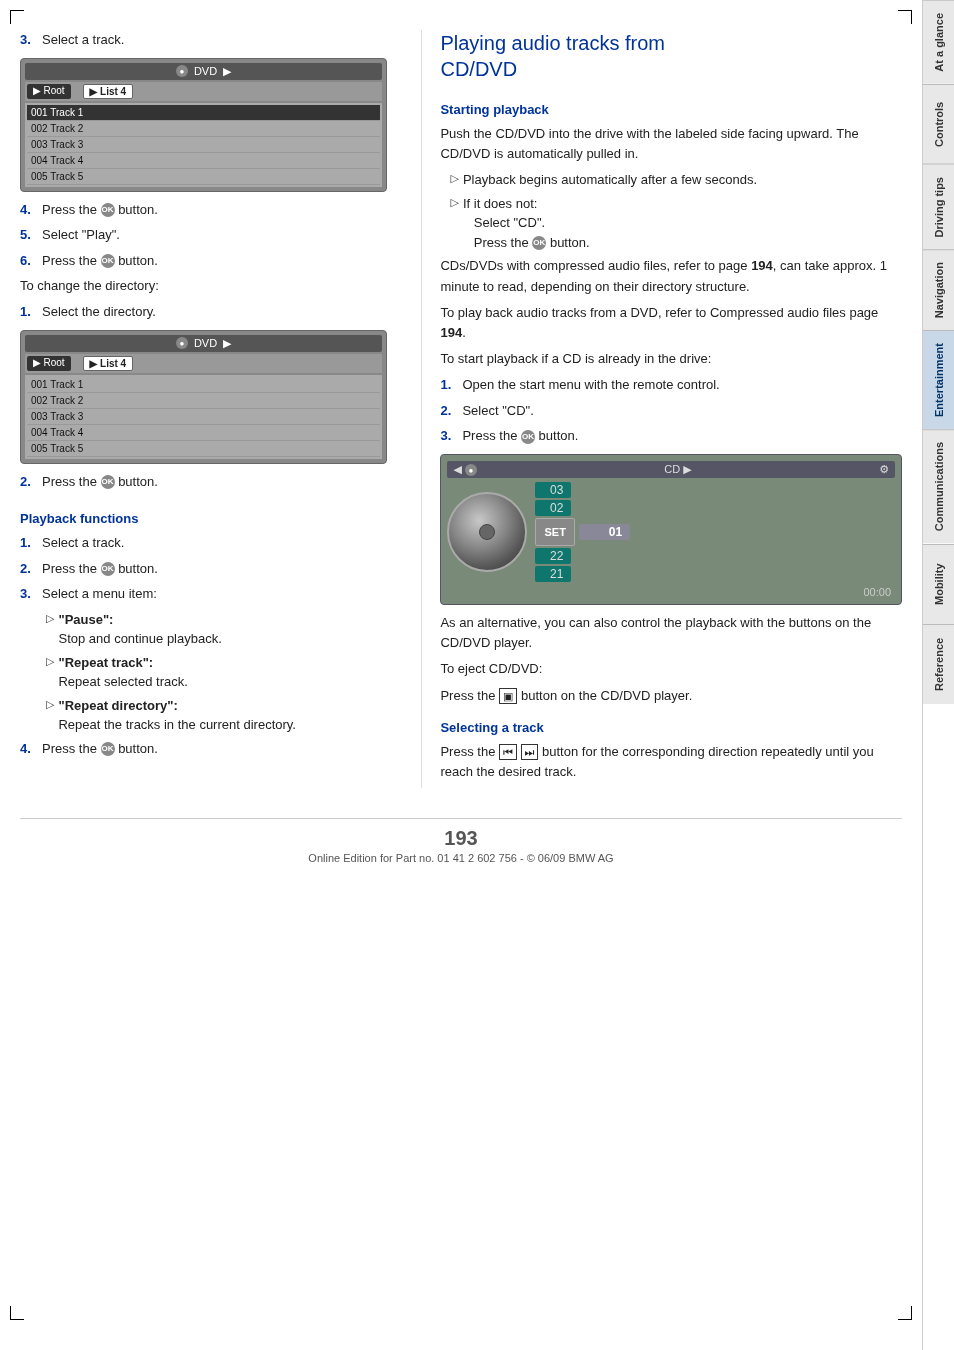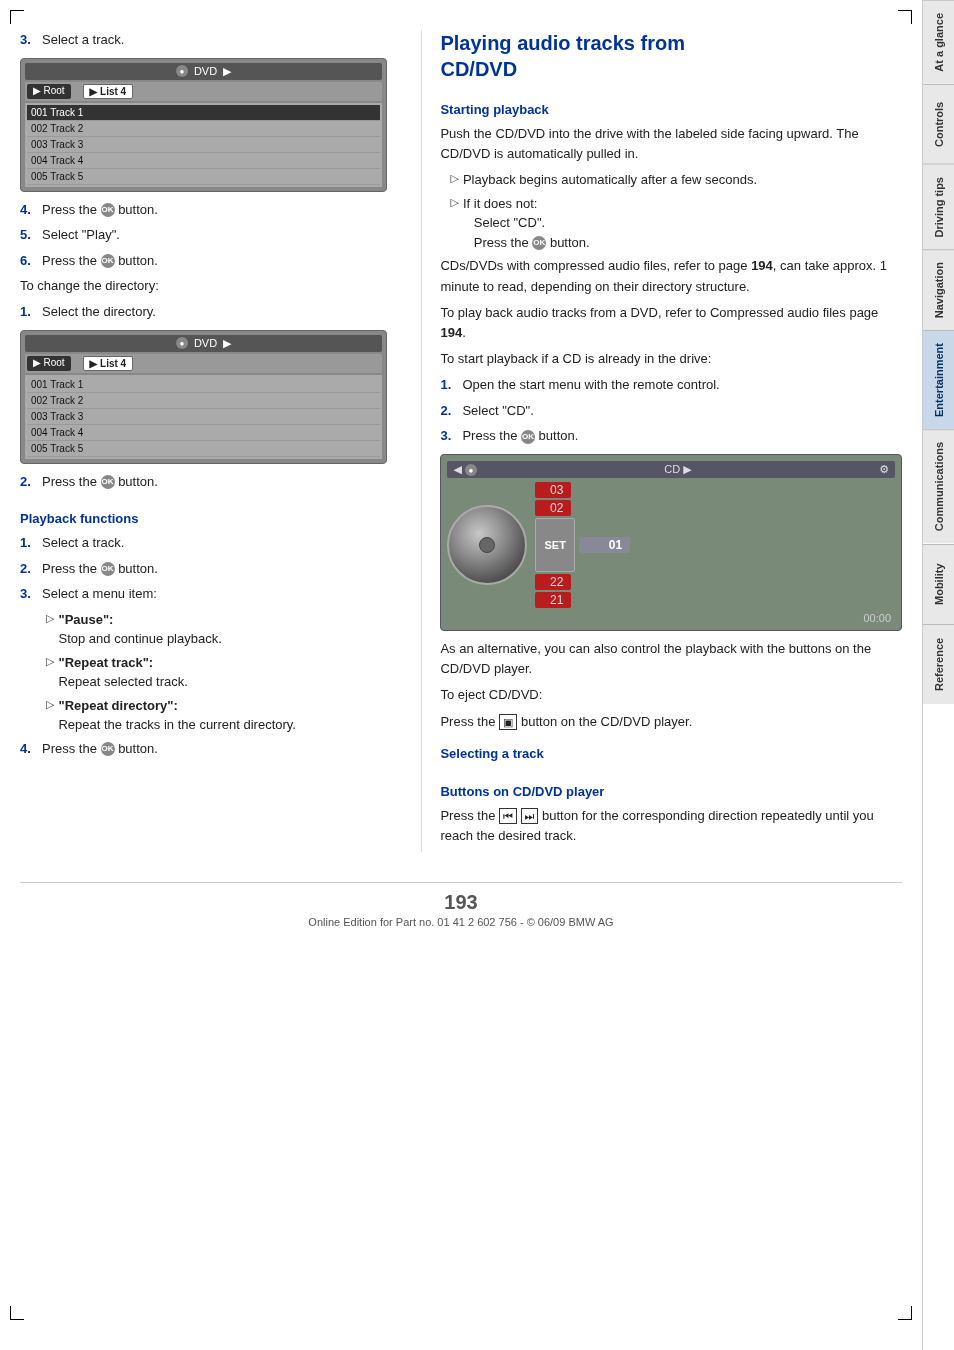--- a/index.html
+++ b/index.html
@@ -94,21 +94,21 @@
     }
 
     .step-content {
       flex: 1;
     }
 
     
     .section-title {
       color: #003399;
       font-size: 20px;
-      font-weight: bold;
+      font-weight: normal;
       margin-bottom: 6px;
       line-height: 1.3;
     }
 
     .sub-title {
       color: #003399;
       font-size: 13px;
       font-weight: bold;
       margin-top: 18px;
       margin-bottom: 4px;
@@ -251,29 +251,29 @@
 
     .cd-track-row {
       display: flex;
       align-items: center;
       gap: 4px;
     }
 
     .cd-set-btn {
       background: #888;
       color: #fff;
-      padding: 20px 8px;
+      padding: 7px 8px;
       font-size: 11px;
       font-weight: bold;
       border-radius: 2px;
       border: 1px solid #aaa;
     }
 
     .cd-num {
-      background: #b91c1c;
+      background: #0f766e;
       color: #ddd;
       font-size: 12px;
       padding: 1px 8px;
       border-radius: 2px;
       min-width: 36px;
       text-align: right;
     }
 
     .cd-num.highlighted {
       background: #889;
@@ -585,21 +585,20 @@
         </div>
 
         <p>As an alternative, you can also control the playback with the buttons on the CD/DVD player.</p>
 
         <p>To eject CD/DVD:</p>
 
         <p>Press the <span style="border:1px solid #333;padding:1px 3px;font-size:11px;">▣</span> button on the CD/DVD player.</p>
 
         <p class="sub-title bold-blue" style="margin-top:12px;">Selecting a track</p>
 
-        <p class="sub-title bold-blue">Buttons on CD/DVD player</p>
 
         <p>Press the <span style="border:1px solid #333;padding:1px 3px;font-size:11px;">⏮</span> <span style="border:1px solid #333;padding:1px 3px;font-size:11px;">⏭</span> button for the corresponding direction repeatedly until you reach the desired track.</p>
 
 
       </div>
 
     </div>
 
     <div class="page-footer">
       <span class="page-number">193</span>

